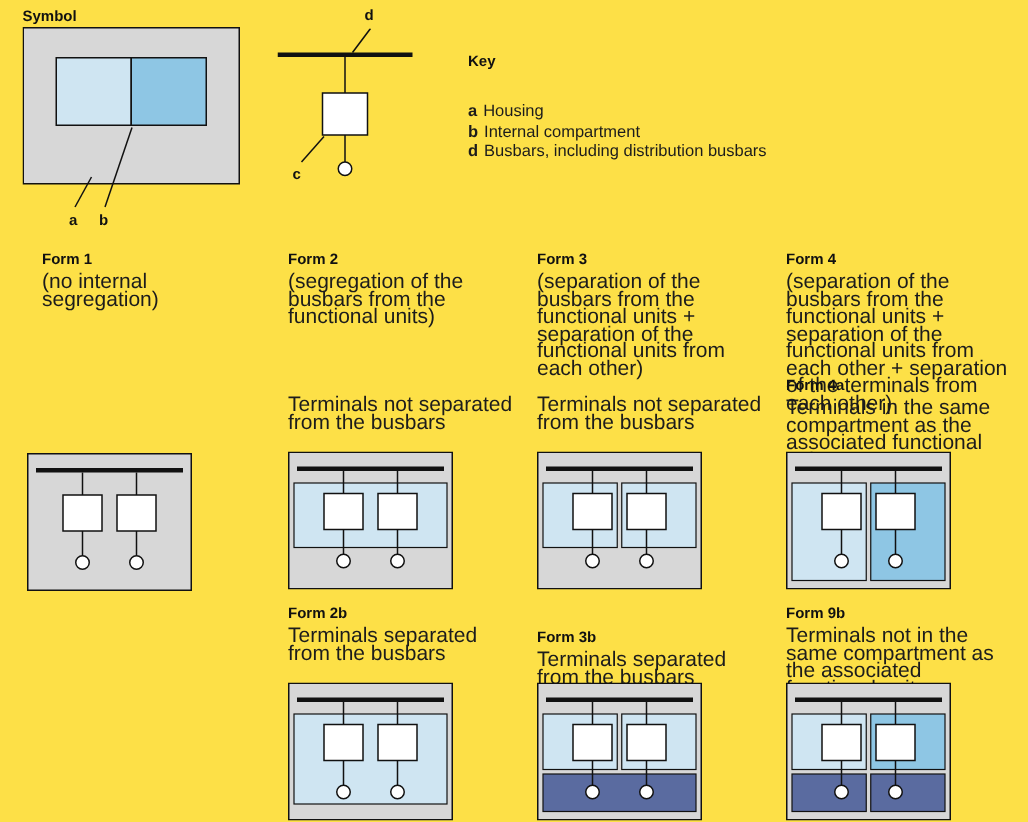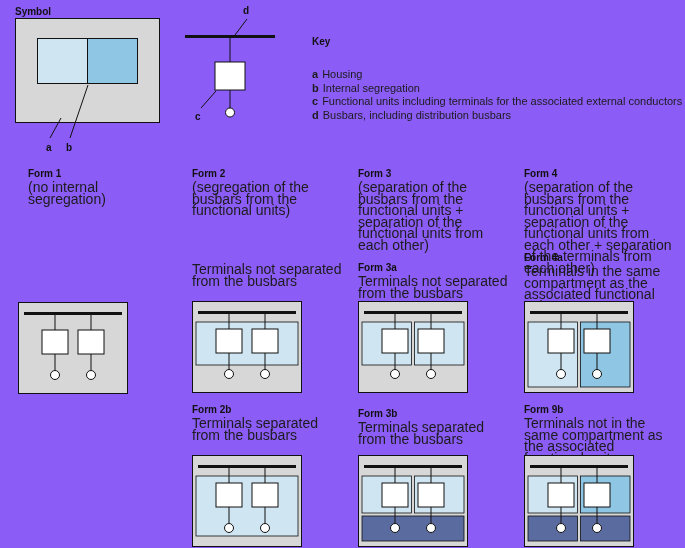--- a/index.html
+++ b/index.html
@@ -1,17 +1,17 @@
 <!DOCTYPE html>
 <html><head>
 <meta charset="utf-8">
 <style>
   *{box-sizing:border-box;margin:0;padding:0}
   html,body{background:#ffffff}
-  .page{position:relative;width:685px;height:548px;background:#8b5cf6;
+  .page{position:relative;width:685px;height:548px;background:#fde047;
         font-family:"Liberation Sans",sans-serif;color:#111;overflow:hidden}
   .abs{position:absolute}
   .h{font-size:10px;font-weight:bold;color:#111;line-height:12px}
   .d{font-size:14px;color:#1c1c1c;line-height:11.5px;margin-top:2px}
   .col{position:absolute;width:152px}
   .lbl{position:absolute;font-size:10px;font-weight:bold;color:#111}
   .key{position:absolute;left:312px;top:36px;width:372px}
   .key-row{font-size:11px;color:#1c1c1c;line-height:13.5px;white-space:nowrap}
   .kl{font-weight:bold;margin-right:4px}
   svg{display:block}
@@ -49,22 +49,21 @@
       <rect class="fu" x="30" y="43" width="30" height="28"></rect>
       <line class="cl" x1="45" y1="71" x2="45" y2="89"></line>
       <circle class="term" cx="45" cy="93.5" r="4.5"></circle>
       <line class="cl" x1="16" y1="89" x2="31" y2="72"></line>
     </svg>
   </div>
 
   <div class="key">
     <div class="h" style="margin-bottom:20px">Key</div>
     <div class="key-row"><span class="kl">a</span><span>Housing</span></div>
-    <div class="key-row"><span class="kl">b</span><span>Internal segregation</span></div>
-    <div class="key-row"><span class="kl">c</span><span>Functional units including terminals for the associated external conductors</span></div>
+    <div class="key-row"><span class="kl">b</span><span>Internal compartment</span></div>
     <div class="key-row"><span class="kl">d</span><span>Busbars, including distribution busbars</span></div>
   </div>
 
   <div class="col" style="left:28px;top:168px;width:140px">
     <div class="h">Form 1</div>
     <div class="d">(no internal segregation)</div>
   </div>
   <div class="col" style="left:192px;top:168px">
     <div class="h">Form 2</div>
     <div class="d">(segregation of the busbars from the functional units)</div>
@@ -75,21 +74,20 @@
   </div>
   <div class="col" style="left:524px;top:168px">
     <div class="h">Form 4</div>
     <div class="d">(separation of the busbars from the functional units + separation of the functional units from each other + separation of the terminals from each other)</div>
   </div>
 
   <div class="col" style="left:192px;top:262px">
     <div class="d">Terminals not separated from the busbars</div>
   </div>
   <div class="col" style="left:358px;top:262px">
-    <div class="h">Form 3a</div>
     <div class="d">Terminals not separated from the busbars</div>
   </div>
   <div class="col" style="left:524px;top:252px">
     <div class="h">Form 4a</div>
     <div class="d">Terminals in the same compartment as the associated functional unit</div>
   </div>
 
   <svg class="abs" style="left:18px;top:302px" width="110" height="92" viewBox="0 0 110 92">
     <rect class="encl" x="0.5" y="0.5" width="109" height="91" fill="#d7d7d7"></rect>
     <rect x="6" y="10" width="98" height="3" fill="#111"></rect>
@@ -144,21 +142,21 @@
     <line class="cl" x1="37" y1="52" x2="37" y2="68.5"></line>
     <line class="cl" x1="73" y1="52" x2="73" y2="68.5"></line>
     <circle class="term" cx="37" cy="73" r="4.5"></circle>
     <circle class="term" cx="73" cy="73" r="4.5"></circle>
   </svg>
 
   <div class="col" style="left:192px;top:404px">
     <div class="h">Form 2b</div>
     <div class="d">Terminals separated from the busbars</div>
   </div>
-  <div class="col" style="left:358px;top:408px">
+  <div class="col" style="left:358px;top:420px">
     <div class="h">Form 3b</div>
     <div class="d">Terminals separated from the busbars</div>
   </div>
   <div class="col" style="left:524px;top:404px">
     <div class="h">Form 9b</div>
     <div class="d">Terminals not in the same compartment as the associated functional unit</div>
   </div>
 
   <svg class="abs" style="left:192px;top:455px" width="110" height="92" viewBox="0 0 110 92">
     <rect class="encl" x="0.5" y="0.5" width="109" height="91" fill="#d7d7d7"></rect>

